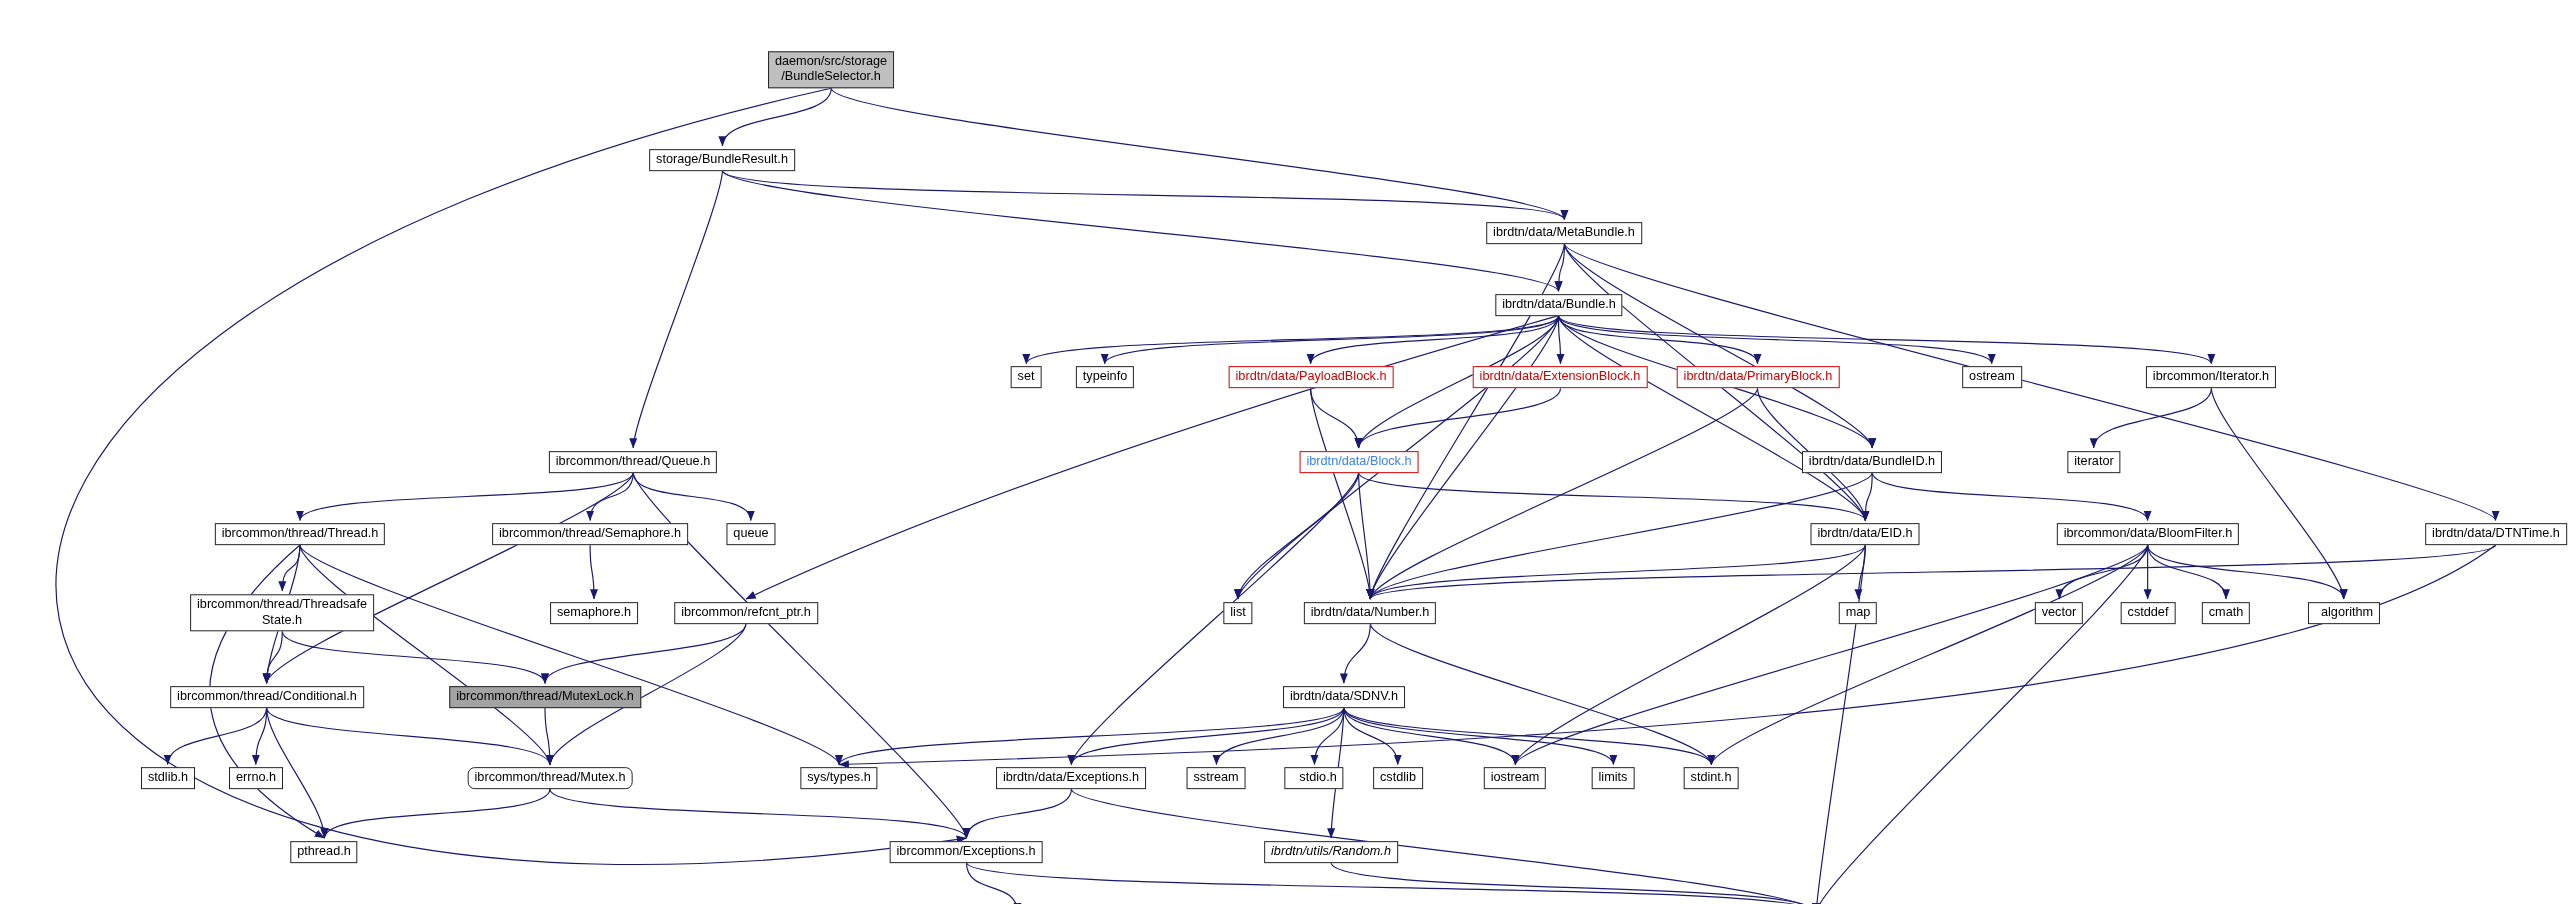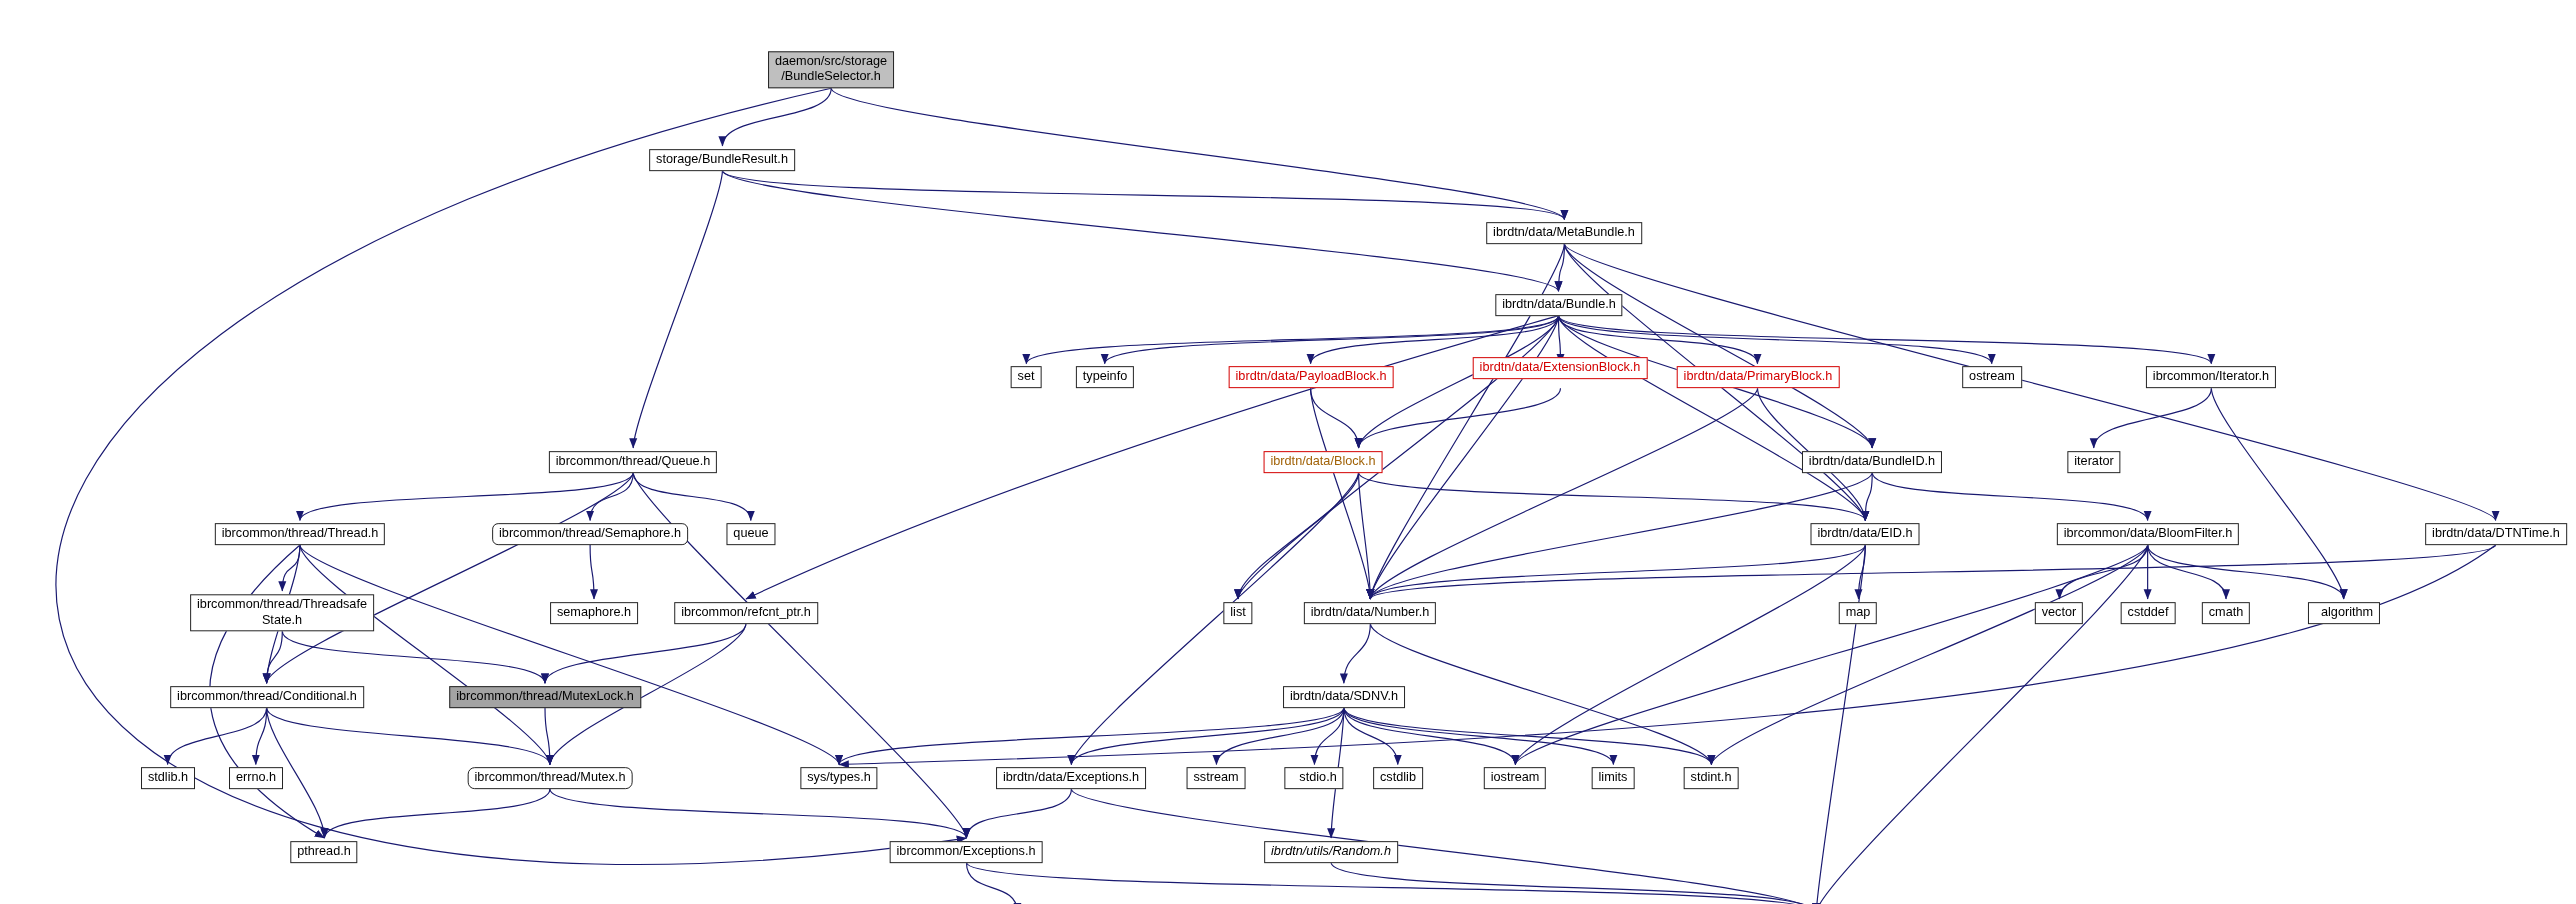--- a/index.html
+++ b/index.html
@@ -147,30 +147,30 @@
   </svg>
 
 <div class="node root" style="left: 831px; top: 25.5px; background: rgb(191, 191, 191); border-color: rgb(36, 36, 36);">daemon/src/storage
 /BundleSelector.h</div>
     <div class="node" style="left: 722px; top: 116px; background: rgb(255, 255, 255); border-color: rgb(36, 36, 36);">storage/BundleResult.h</div>
     <div class="node" style="left: 1564px; top: 189px; background: rgb(255, 255, 255); border-color: rgb(36, 36, 36);">ibrdtn/data/MetaBundle.h</div>
     <div class="node" style="left: 1559px; top: 261px; background: rgb(255, 255, 255); border-color: rgb(36, 36, 36);">ibrdtn/data/Bundle.h</div>
     <div class="node" style="left: 1026px; top: 333px; background: rgb(255, 255, 255); border-color: rgb(36, 36, 36);">set</div>
     <div class="node" style="left: 1105px; top: 333px; background: rgb(255, 255, 255); border-color: rgb(36, 36, 36);">typeinfo</div>
     <div class="node red" style="left: 1311px; top: 333px; background: rgb(255, 255, 255); border-color: rgb(212, 0, 0); color: rgb(212, 0, 0);">ibrdtn/data/PayloadBlock.h</div>
-    <div class="node red" style="left: 1560px; top: 324px; background: rgb(255, 255, 255); border-color: rgb(212, 0, 0); color: rgb(212, 0, 0);">ibrdtn/data/ExtensionBlock.h</div>
+    <div class="node red" style="left: 1560px; top: 333px; background: rgb(255, 255, 255); border-color: rgb(212, 0, 0); color: rgb(212, 0, 0);">ibrdtn/data/ExtensionBlock.h</div>
     <div class="node red" style="left: 1758px; top: 333px; background: rgb(255, 255, 255); border-color: rgb(212, 0, 0); color: rgb(212, 0, 0);">ibrdtn/data/PrimaryBlock.h</div>
     <div class="node" style="left: 1992px; top: 333px; background: rgb(255, 255, 255); border-color: rgb(36, 36, 36);">ostream</div>
     <div class="node" style="left: 2211px; top: 333px; background: rgb(255, 255, 255); border-color: rgb(36, 36, 36);">ibrcommon/Iterator.h</div>
     <div class="node" style="left: 633px; top: 418px; background: rgb(255, 255, 255); border-color: rgb(36, 36, 36);">ibrcommon/thread/Queue.h</div>
-    <div class="node red" style="left: 1323px; top: 418px; background: rgb(255, 255, 255); border-color: rgb(212, 0, 0); color: #a16207;">ibrdtn/data/Block.h</div>
+    <div class="node red" style="left: 1359px; top: 418px; background: rgb(255, 255, 255); border-color: rgb(212, 0, 0); color: #3b82f6;">ibrdtn/data/Block.h</div>
     <div class="node" style="left: 1872px; top: 418px; background: rgb(255, 255, 255); border-color: rgb(36, 36, 36);">ibrdtn/data/BundleID.h</div>
     <div class="node" style="left: 2094px; top: 418px; background: rgb(255, 255, 255); border-color: rgb(36, 36, 36);">iterator</div>
     <div class="node" style="left: 300px; top: 490px; background: rgb(255, 255, 255); border-color: rgb(36, 36, 36);">ibrcommon/thread/Thread.h</div>
-    <div class="node" style="left: 590px; top: 490px; background: rgb(255, 255, 255); border-color: rgb(36, 36, 36); border-radius: 6px;">ibrcommon/thread/Semaphore.h</div>
+    <div class="node" style="left: 590px; top: 490px; background: rgb(255, 255, 255); border-color: rgb(36, 36, 36);">ibrcommon/thread/Semaphore.h</div>
     <div class="node" style="left: 751px; top: 490px; background: rgb(255, 255, 255); border-color: rgb(36, 36, 36);">queue</div>
     <div class="node" style="left: 1865px; top: 490px; background: rgb(255, 255, 255); border-color: rgb(36, 36, 36);">ibrdtn/data/EID.h</div>
     <div class="node" style="left: 2148px; top: 490px; background: rgb(255, 255, 255); border-color: rgb(36, 36, 36);">ibrcommon/data/BloomFilter.h</div>
     <div class="node" style="left: 2496px; top: 490px; background: rgb(255, 255, 255); border-color: rgb(36, 36, 36);">ibrdtn/data/DTNTime.h</div>
     <div class="node" style="left: 282px; top: 569px; background: rgb(255, 255, 255); border-color: rgb(36, 36, 36);">ibrcommon/thread/Threadsafe
 State.h</div>
     <div class="node" style="left: 594px; top: 569px; background: rgb(255, 255, 255); border-color: rgb(36, 36, 36);">semaphore.h</div>
     <div class="node" style="left: 746px; top: 569px; background: rgb(255, 255, 255); border-color: rgb(36, 36, 36);">ibrcommon/refcnt_ptr.h</div>
     <div class="node" style="left: 1238px; top: 569px; background: rgb(255, 255, 255); border-color: rgb(36, 36, 36);">list</div>
     <div class="node" style="left: 1370px; top: 569px; background: rgb(255, 255, 255); border-color: rgb(36, 36, 36);">ibrdtn/data/Number.h</div>

